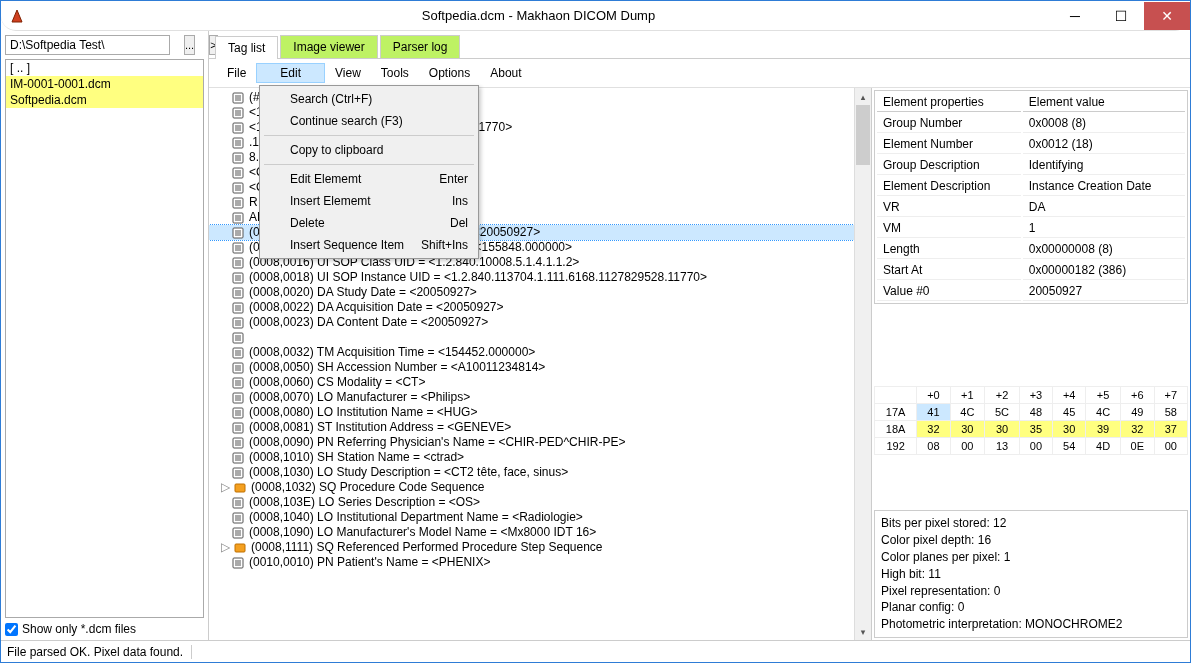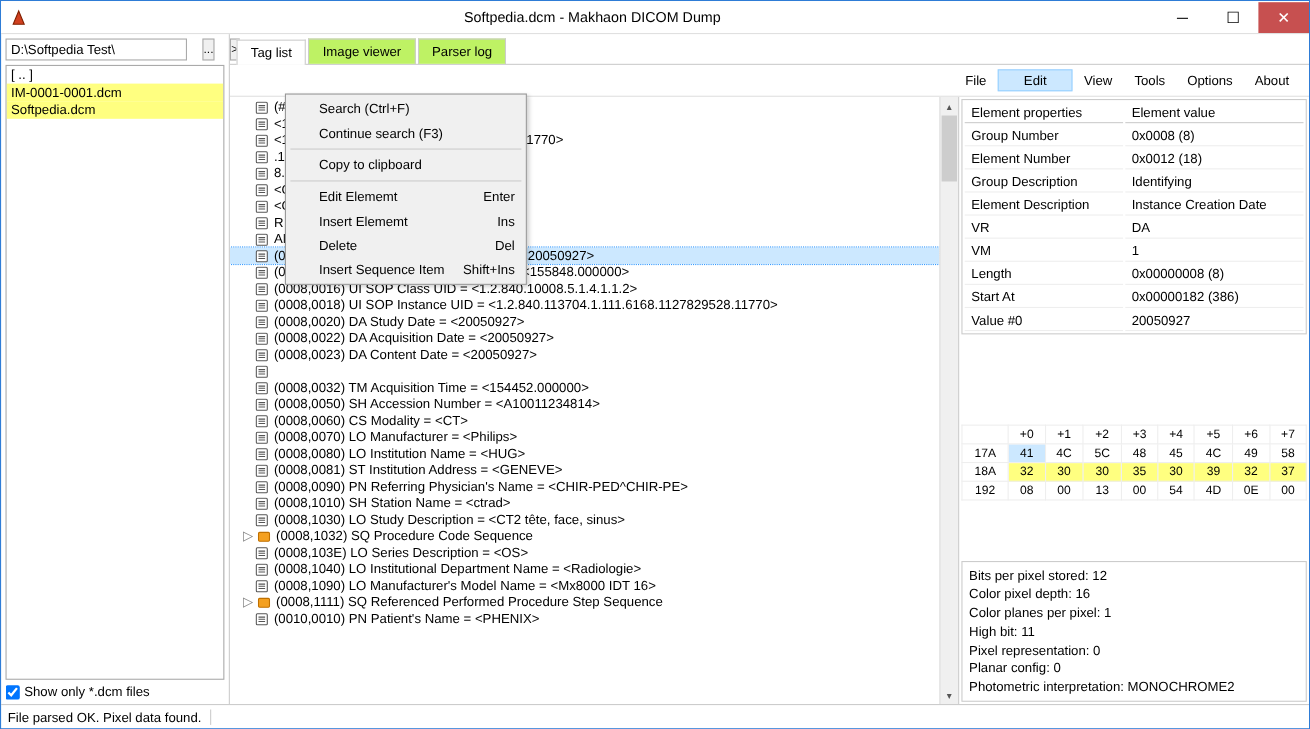--- a/index.html
+++ b/index.html
@@ -1,38 +1,38 @@
 <!DOCTYPE html>
 <html><head>
 <meta charset="utf-8">
 <style>
 * { box-sizing: border-box; margin: 0; padding: 0; }
 body { font-family: "Segoe UI", Tahoma, sans-serif; font-size: 12px; background: #fff; overflow: hidden; }
 .window { width: 1191px; height: 663px; display: flex; flex-direction: column; border: 1px solid #2e7cd6; }
-.titlebar { height: 30px; background: #fff; display: flex; align-items: center; border-bottom: 1px solid #e0e0e0; position: relative; }
+.titlebar { height: 30px; background: #fff; display: flex; align-items: center; border-bottom: 1px solid #e0e0e0; position: relative; border-radius: 15px; }
 .titlebar .app-icon { width: 16px; height: 16px; margin-left: 8px; }
 .titlebar .title { flex: 1; text-align: center; font-size: 13px; color: #000; }
 .titlebar .win-controls { display: flex; }
 .titlebar .win-btn { width: 46px; height: 28px; display: flex; align-items: center; justify-content: center; font-size: 14px; }
 .titlebar .win-btn.close { background: #c75050; color: #fff; }
 .content { flex: 1; display: flex; overflow: hidden; }
 .left-panel { width: 208px; border-right: 1px solid #ccc; display: flex; flex-direction: column; padding: 4px; }
 .path-row { display: flex; gap: 14px; margin-bottom: 4px; }
 .path-input { flex: 1; border: 1px solid #aaa; padding: 2px 4px; font-size: 12px; background: #fff; height: 20px; }
 .path-btn { width: 20px; height: 20px; border: 1px solid #aaa; background: #f0f0f0; font-size: 11px; display: flex; align-items: center; justify-content: center; }
 .file-list { flex: 1; border: 1px solid #aaa; background: #fff; overflow-y: auto; }
 .file-item { padding: 1px 4px; }
 .file-item.hl { background: #ffff80; }
 .filter-row { margin-top: 4px; display: flex; align-items: center; gap: 4px; }
 .filter-row input[type="checkbox"] { width: 13px; height: 13px; }
 .right-pane { flex: 1; display: flex; flex-direction: column; overflow: hidden; }
 .tabs { display: flex; border-bottom: 1px solid #ccc; padding-left: 6px; padding-top: 4px; }
 .tab { padding: 4px 12px; border: 1px solid #ccc; border-bottom: none; margin-right: 2px; background: #bef264; font-size: 12px; }
 .tab.active { background: #fff; position: relative; top: 1px; }
-.menubar { display: flex; padding: 4px 8px; gap: 0; border-bottom: 1px solid #e0e0e0; position: relative; justify-content: flex-end; }
+.menubar { display: flex; padding: 4px 8px; gap: 0; border-bottom: 1px solid #e0e0e0; position: relative; }
 .menu-item { padding: 3px 10px; font-size: 12px; }
 .menu-item.active { background: #cce8ff; border: 1px solid #99d1ff; padding: 2px 23px; }
 .dropdown { position: absolute; top: 26px; left: 50px; width: 220px; background: #f0f0f0; border: 1px solid #999; box-shadow: 2px 2px 4px rgba(0,0,0,0.2); z-index: 100; padding: 2px; }
 .dropdown-item { padding: 4px 8px 4px 28px; font-size: 12px; display: flex; justify-content: space-between; }
 .dropdown-sep { height: 1px; background: #ccc; margin: 3px 2px; }
 .main-area { flex: 1; display: flex; overflow: hidden; }
 .tag-area { flex: 1; display: flex; border-right: 1px solid #ccc; overflow: hidden; position: relative; }
 .tag-list { flex: 1; overflow-y: auto; font-size: 12px; padding: 2px 0; }
 .tag-row { display: flex; align-items: center; padding: 0 4px; white-space: nowrap; line-height: 15px; height: 15px; }
 .tag-row.selected { background: #cce8ff; outline: 1px dotted #3399ff; }

